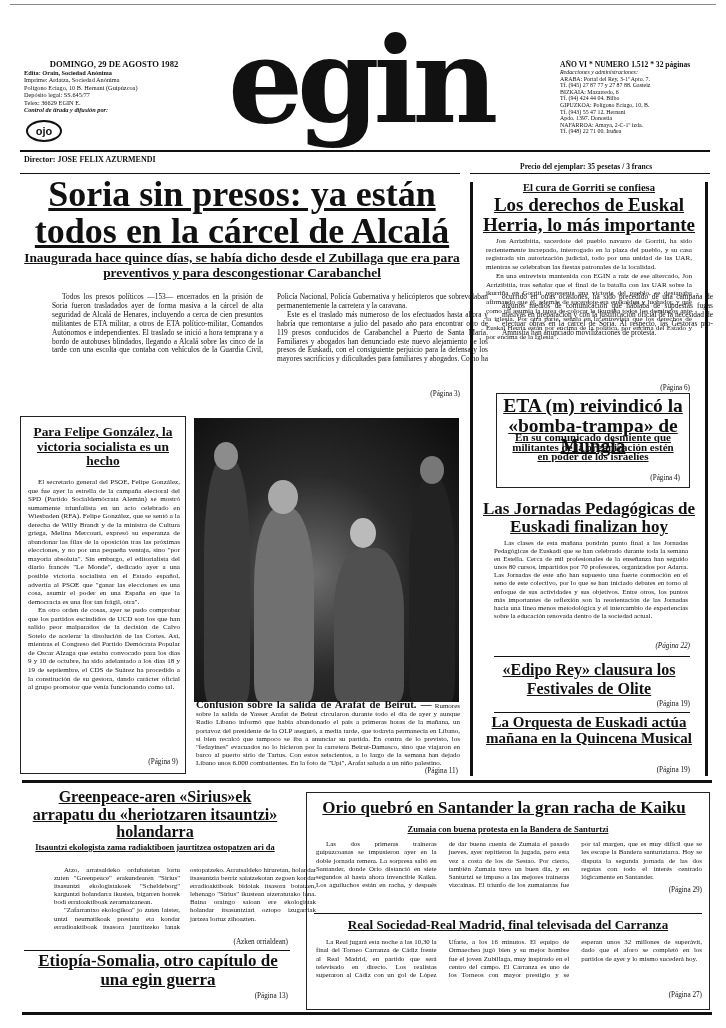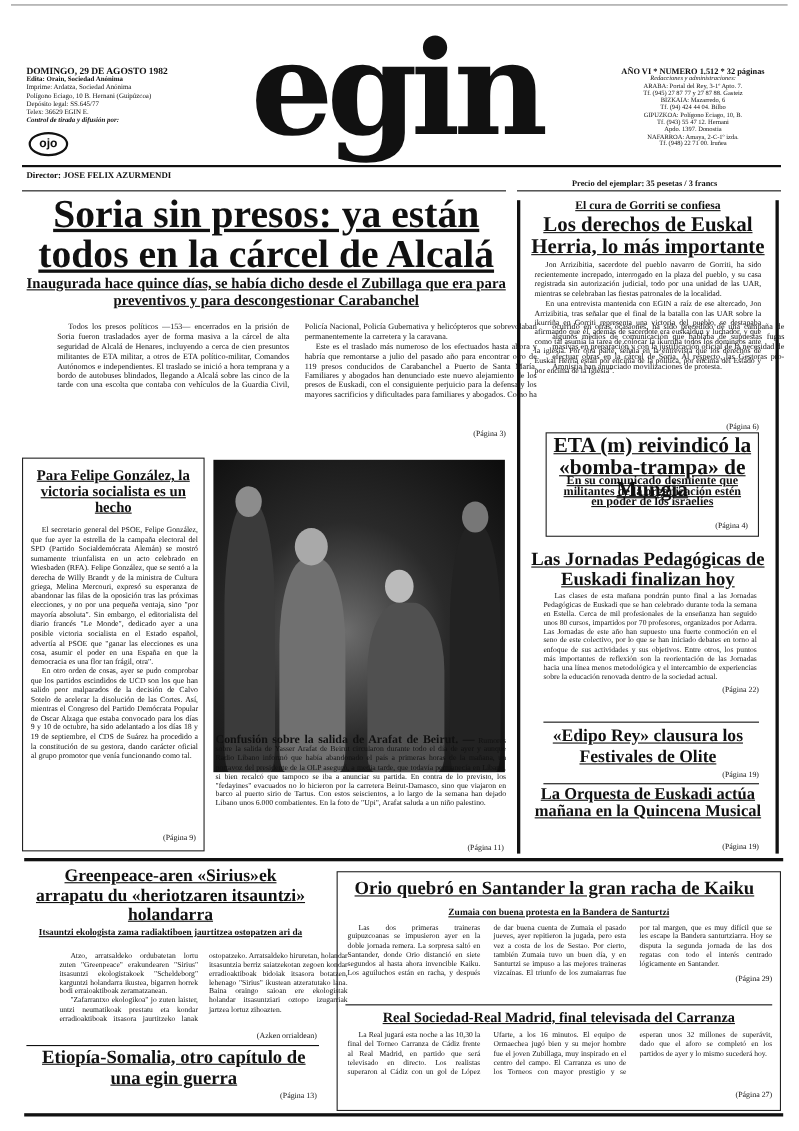--- a/index.html
+++ b/index.html
@@ -21,35 +21,35 @@
   .cols2 { column-count: 2; column-gap: 14px; margin-left: 28px; }
   .cols3 { column-count: 3; column-gap: 12px; }
   .ojo { position: absolute; width: 36px; height: 22px; border: 2px solid #111; border-radius: 50%; text-align: center; font-family: "Liberation Sans", sans-serif; font-weight: bold; font-size: 11px; line-height: 18px; }
 </style>
 </head>
 <body>
 
 <div class="rule" style="left:10px;top:4px;width:706px;height:1px;opacity:.5"></div>
 
 <div class="abs" style="left:24px;top:59px;width:180px;">
-  <div style="font-weight:bold;font-size:8.6px;line-height:10px;">DOMINGO, 29 DE AGOSTO 1982</div>
+  <div style="font-weight:bold;font-size:8.6px;line-height:10px;text-align:center;">DOMINGO, 29 DE AGOSTO 1982</div>
   <div class="small" style="font-size:6.3px;line-height:7.4px;">
     <div style="font-weight:bold">Edita: Orain, Sociedad Anónima</div>
     <div>Imprime: Ardatza, Sociedad Anónima</div>
     <div>Polígono Eciago, 10 B. Hernani (Guipúzcoa)</div>
     <div>Depósito legal: SS.645/77</div>
     <div>Telex: 36629 EGIN E.</div>
     <div style="font-weight:bold;font-style:italic">Control de tirada y difusión por:</div>
   </div>
 </div>
 <div class="ojo" style="left:26px;top:120px;">ojo</div>
 
 <div class="abs logo" style="left:228px;top:22px;">egin</div>
 
-<div class="abs" style="left:560px;top:60px;width:140px;text-align:center;">
+<div class="abs" style="left:560px;top:60px;width:140px;text-align:left;">
   <div style="font-weight:bold;font-size:7.6px;line-height:9px;white-space:nowrap;">AÑO VI * NUMERO 1.512 * 32 páginas</div>
   <div class="small" style="font-size:5.9px;line-height:6.6px;font-style:italic;">Redacciones y administraciones:</div>
   <div class="small" style="font-size:5.9px;line-height:6.6px;">
     <div>ARABA: Portal del Rey, 3-1º Apto. 7.</div>
     <div>Tf. (945) 27 87 77 y 27 87 88. Gasteiz</div>
     <div>BIZKAIA: Mazarredo, 6</div>
     <div>Tf. (94) 424 44 04. Bilbo</div>
     <div>GIPUZKOA: Polígono Eciago, 10, B.</div>
     <div>Tf. (943) 55 47 12. Hernani</div>
     <div>Apdo. 1397. Donostia</div>
@@ -84,21 +84,21 @@
 
 <div class="box" style="left:496px;top:393px;width:194px;height:95px;"></div>
 <div class="abs hd" style="left:498px;top:396px;width:190px;font-size:19.5px;line-height:20px;">ETA (m) reivindicó la «bomba-trampa» de Mungia</div>
 <div class="abs hd" style="left:506px;top:453px;width:174px;font-size:11px;line-height:9.5px;margin-top:-20px;">En su comunicado desmiente que militantes de la organización estén en poder de los israelíes</div>
 <div class="abs pag" style="left:610px;top:474px;width:70px;">(Página 4)</div>
 
 <div class="abs hd" style="left:478px;top:500px;width:222px;font-size:17px;line-height:18px;">Las Jornadas Pedagógicas de Euskadi finalizan hoy</div>
 <div class="abs body-text" style="left:494px;top:539px;width:194px;font-size:6.9px;line-height:8.1px;">
     <p>Las clases de esta mañana pondrán punto final a las Jornadas Pedagógicas de Euskadi que se han celebrado durante toda la semana en Estella. Cerca de mil profesionales de la enseñanza han seguido unos 80 cursos, impartidos por 70 profesores, organizados por Adarra. Las Jornadas de este año han supuesto una fuerte conmoción en el seno de este colectivo, por lo que se han iniciado debates en torno al enfoque de sus actividades y sus objetivos. Entre otros, los puntos más importantes de reflexión son la reorientación de las Jornadas hacia una línea menos metodológica y el intercambio de experiencias sobre la educación renovada dentro de la sociedad actual.</p>
   </div>
-<div class="abs pag" style="left:620px;top:623px;width:70px;">(Página 22)</div>
+<div class="abs pag" style="left:620px;top:642px;width:70px;font-style:italic;">(Página 22)</div>
 <div class="rule" style="left:494px;top:656px;width:196px;height:1px;"></div>
 
 <div class="abs hd" style="left:478px;top:660px;width:222px;font-size:16px;line-height:19px;">«Edipo Rey» clausura los Festivales de Olite</div>
 <div class="abs pag" style="left:620px;top:700px;width:70px;">(Página 19)</div>
 <div class="rule" style="left:494px;top:712px;width:196px;height:1px;"></div>
 
 <div class="abs hd" style="left:478px;top:714px;width:222px;font-size:15px;line-height:16px;">La Orquesta de Euskadi actúa mañana en la Quincena Musical</div>
 <div class="abs pag" style="left:620px;top:766px;width:70px;">(Página 19)</div>
 
 <div class="box" style="left:20px;top:416px;width:166px;height:358px;"></div>
@@ -112,21 +112,21 @@
 <div class="photo" style="left:194px;top:418px;width:265px;height:284px;" title="photo-arafat-crowd">
   <div class="fig" style="left:10px;top:40px;width:46px;height:244px;"></div>
   <div class="head" style="left:20px;top:24px;width:24px;height:28px;background:#8c8c8c"></div>
   <div class="fig" style="left:60px;top:90px;width:60px;height:194px;background:#707070"></div>
   <div class="head" style="left:74px;top:62px;width:30px;height:34px;"></div>
   <div class="fig" style="left:140px;top:130px;width:70px;height:154px;background:#505050"></div>
   <div class="head" style="left:156px;top:100px;width:26px;height:30px;background:#bbb"></div>
   <div class="fig" style="left:215px;top:60px;width:46px;height:224px;background:#222"></div>
   <div class="head" style="left:226px;top:38px;width:24px;height:28px;background:#777"></div>
 </div>
-<div class="abs" style="left:196px;top:668px;width:264px;font-size:7px;line-height:8.2px;text-align:justify;">
+<div class="abs" style="left:196px;top:700px;width:264px;font-size:7px;line-height:8.2px;text-align:justify;">
   <span style="font-weight:bold;font-size:10.8px;">Confusión sobre la salida de Arafat de Beirut. —</span>
   <span>Rumores sobre la salida de Yasser Arafat de Beirut circularon durante todo el día de ayer y aunque Radio Líbano informó que había abandonado el país a primeras horas de la mañana, un portavoz del presidente de la OLP aseguró, a media tarde, que todavía permanecía en Líbano, si bien recalcó que tampoco se iba a anunciar su partida. En contra de lo previsto, los "fedayines" evacuados no lo hicieron por la carretera Beirut-Damasco, sino que viajaron en barco al puerto sirio de Tartus. Con estos seiscientos, a lo largo de la semana han dejado Líbano unos 6.000 combatientes. En la foto de "Upi", Arafat saluda a un niño palestino.</span>
 </div>
 <div class="abs pag" style="left:392px;top:767px;width:66px;">(Página 11)</div>
 
 <div class="rule" style="left:22px;top:780px;width:690px;height:3px;"></div>
 
 <div class="abs hd" style="left:30px;top:788px;width:250px;font-size:16px;line-height:17.5px;">Greenpeace-aren «Sirius»ek arrapatu du «heriotzaren itsauntzi» holandarra</div>
 <div class="abs hd" style="left:30px;top:843px;width:250px;font-size:8.4px;line-height:10px;">Itsauntzi ekologista zama radiaktiboen jaurtitzea ostopatzen ari da</div>
 <div class="abs body-text cols2" style="left:26px;top:866px;width:262px;height:80px;font-size:6.9px;line-height:8.1px;column-gap:10px;">

